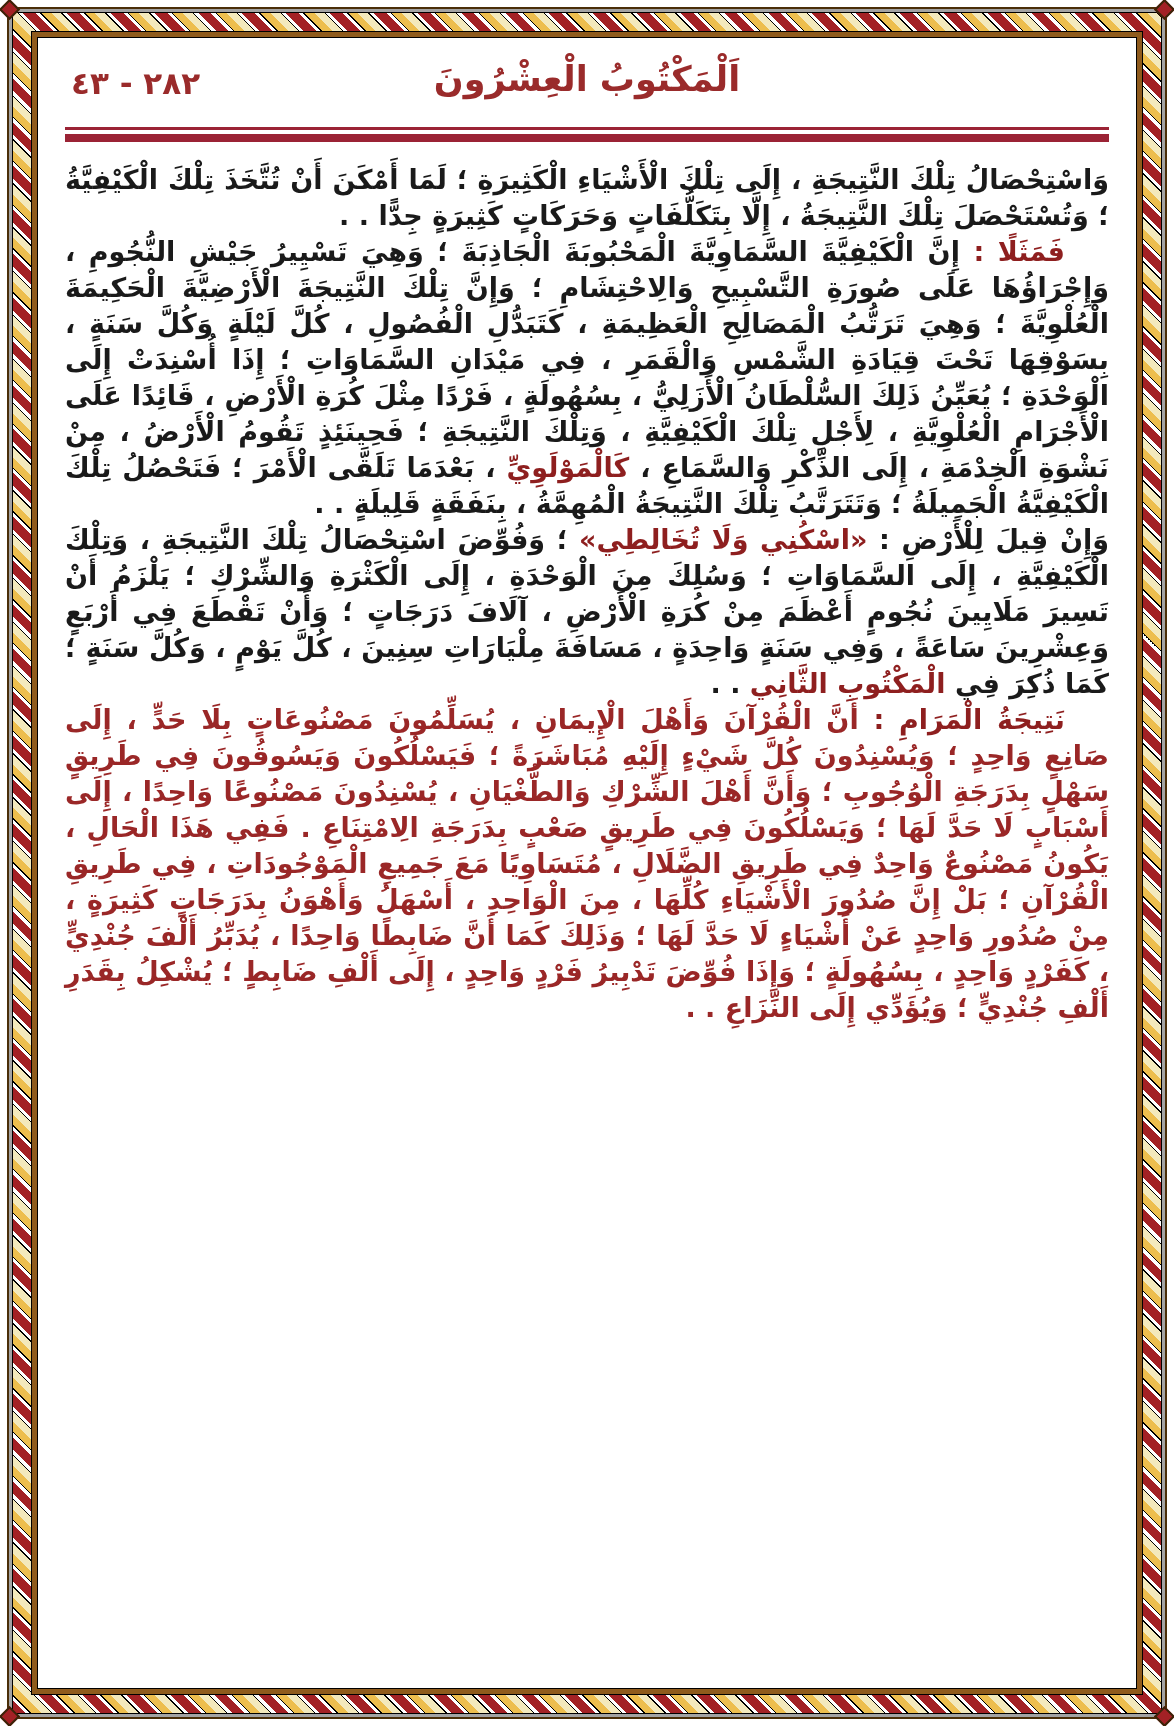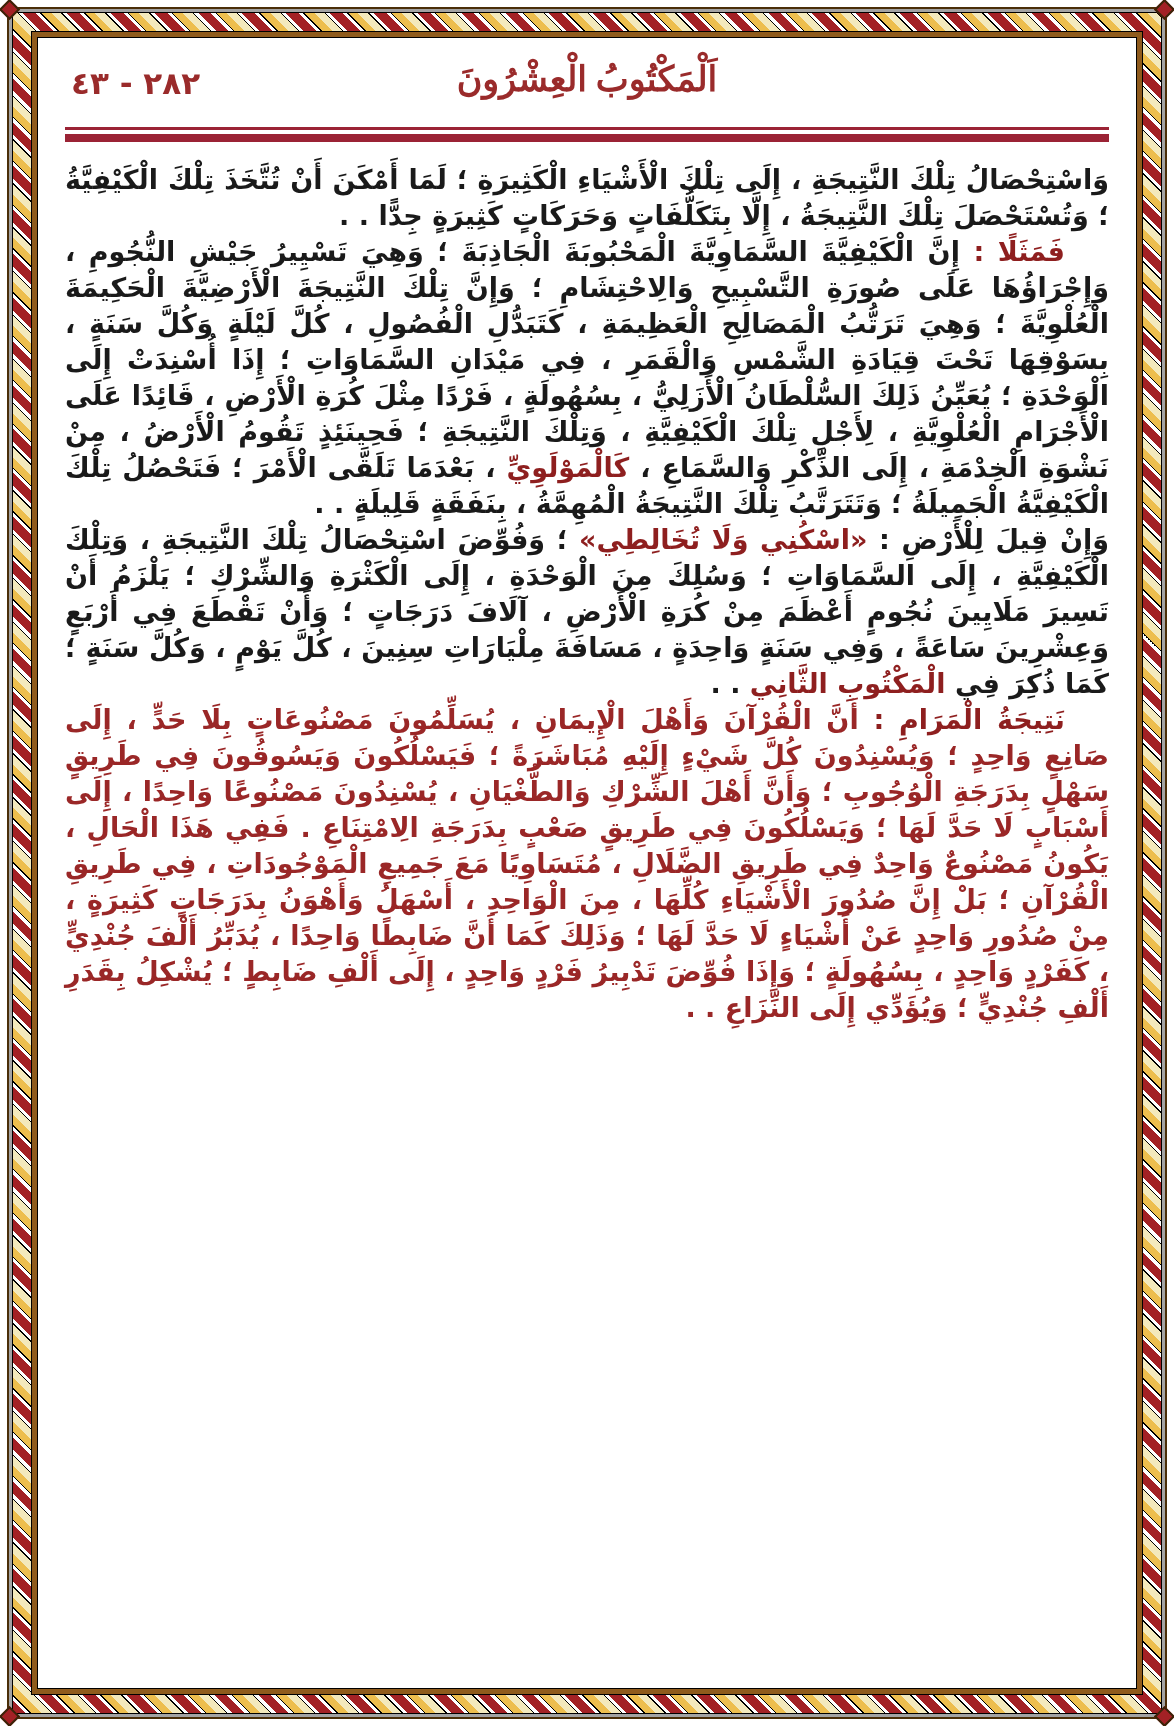--- a/index.html
+++ b/index.html
@@ -51,21 +51,21 @@
   
   .header { position:relative; height:64px; margin-top:4px; }
   .page-number {
     position:absolute; left:6px; top:8px;
     direction:rtl;
     color:#9a2b2b; font-size:31px; font-weight:bold; letter-spacing:3px;
   }
   .page-title {
     position:absolute; left:0; right:0; top:2px;
     text-align:center;
-    color:#9a2b2b; font-size:35px; font-weight:bold;font-family:Liberation Serif, serif;
+    color:#9a2b2b; font-size:35px; font-weight:bold;
   }
   .rule {
     margin-top:6px;
     border-top:3px solid #9b2335;
     border-bottom:8px solid #9b2335;
     height:4px;
   }
 
   
   .body {

